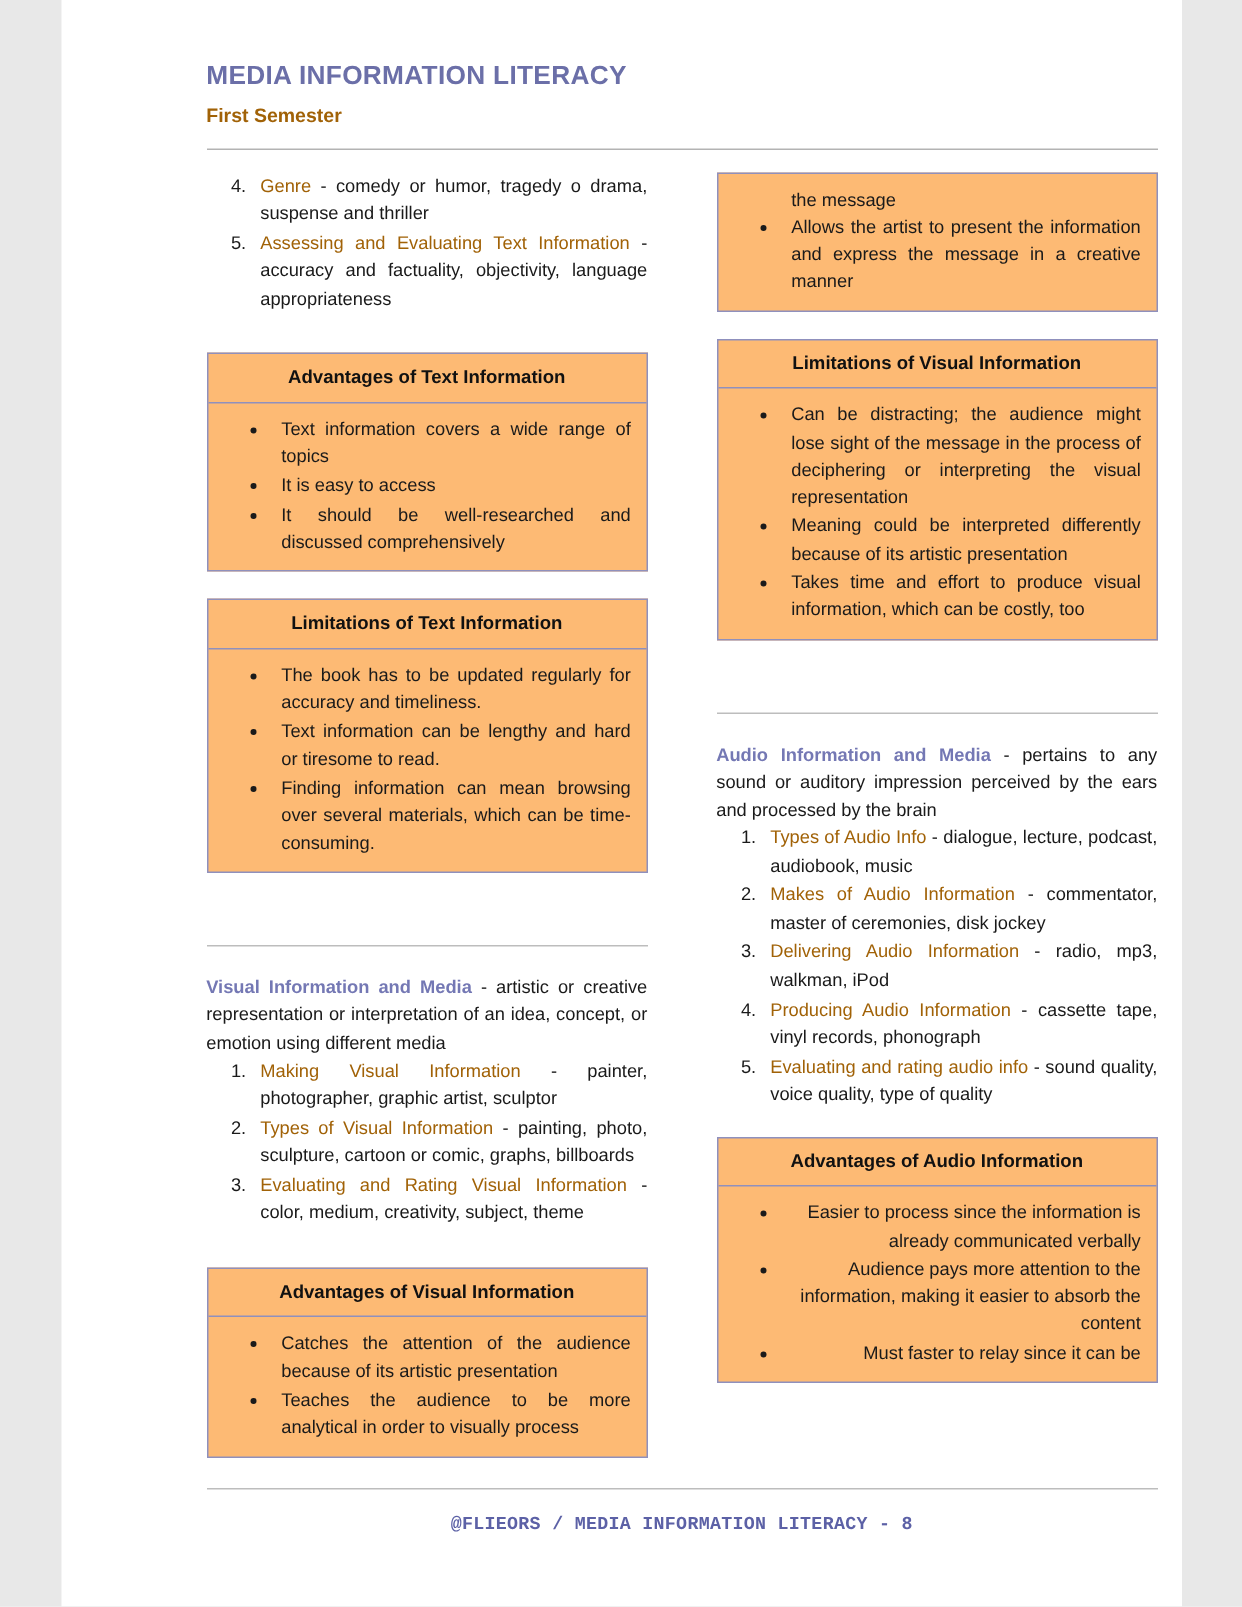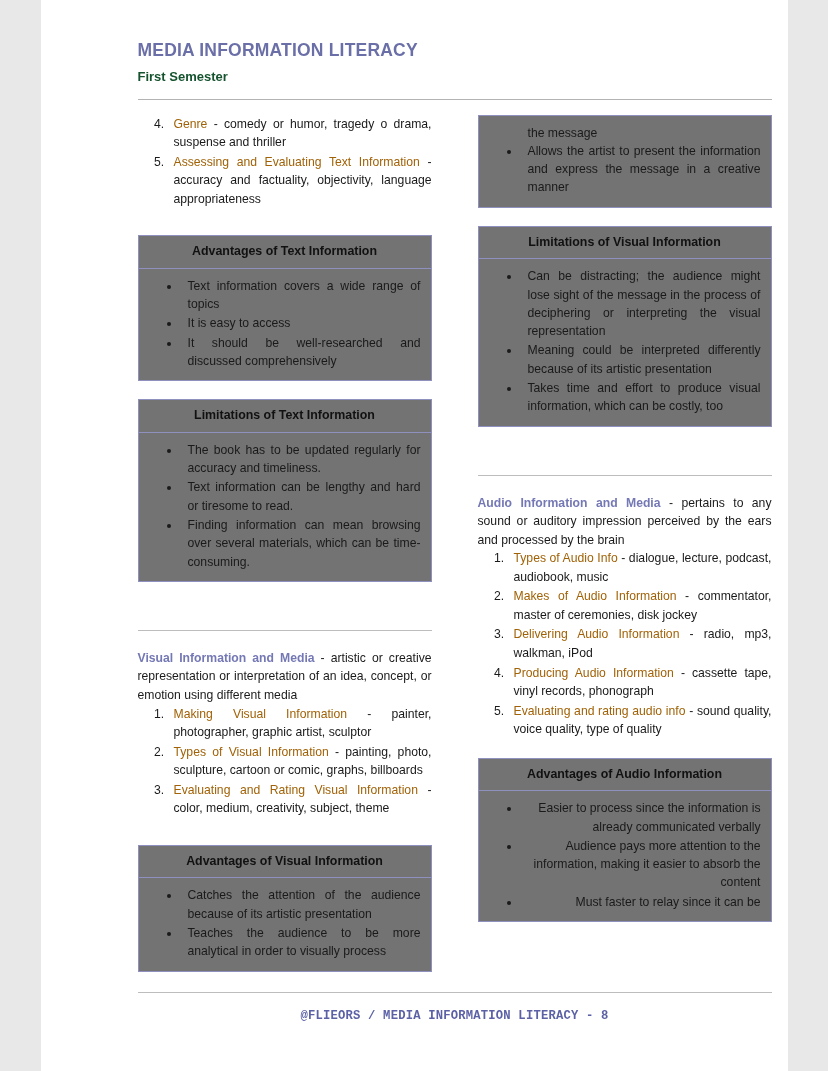--- a/index.html
+++ b/index.html
@@ -29,21 +29,21 @@
   
   .doc-title {
     color: #6b6fa8;
     font-size: 17.5px;
     font-weight: bold;
     letter-spacing: 0.2px;
     margin: 0 0 8px 0;
     line-height: 1.2;
   }
   .doc-subtitle {
-    color: #14532d;
+    color: #a16207;
     font-size: 13px;
     font-weight: bold;
     margin: 0;
     line-height: 1.2;
   }
   .rule {
     height: 0;
     border-top: 1.5px solid #b3b3b3;
     margin: 14px 0 0 0;
   }
@@ -92,21 +92,21 @@
     text-align: justify;
   }
   ol.numlist > li::marker {
     font-weight: normal;
   }
 
   
   .box {
     border: 1.3px solid #8f90bd;
     margin: 0;
-    background: #737373;
+    background: #fdba74;
     box-sizing: border-box;
   }
   .box-title {
     text-align: center;
     font-weight: bold;
     font-size: 12.4px;
     color: #111111;
     padding: 8px 6px 8px 6px;
     border-bottom: 1.3px solid #8f90bd;
     line-height: 1.25;

